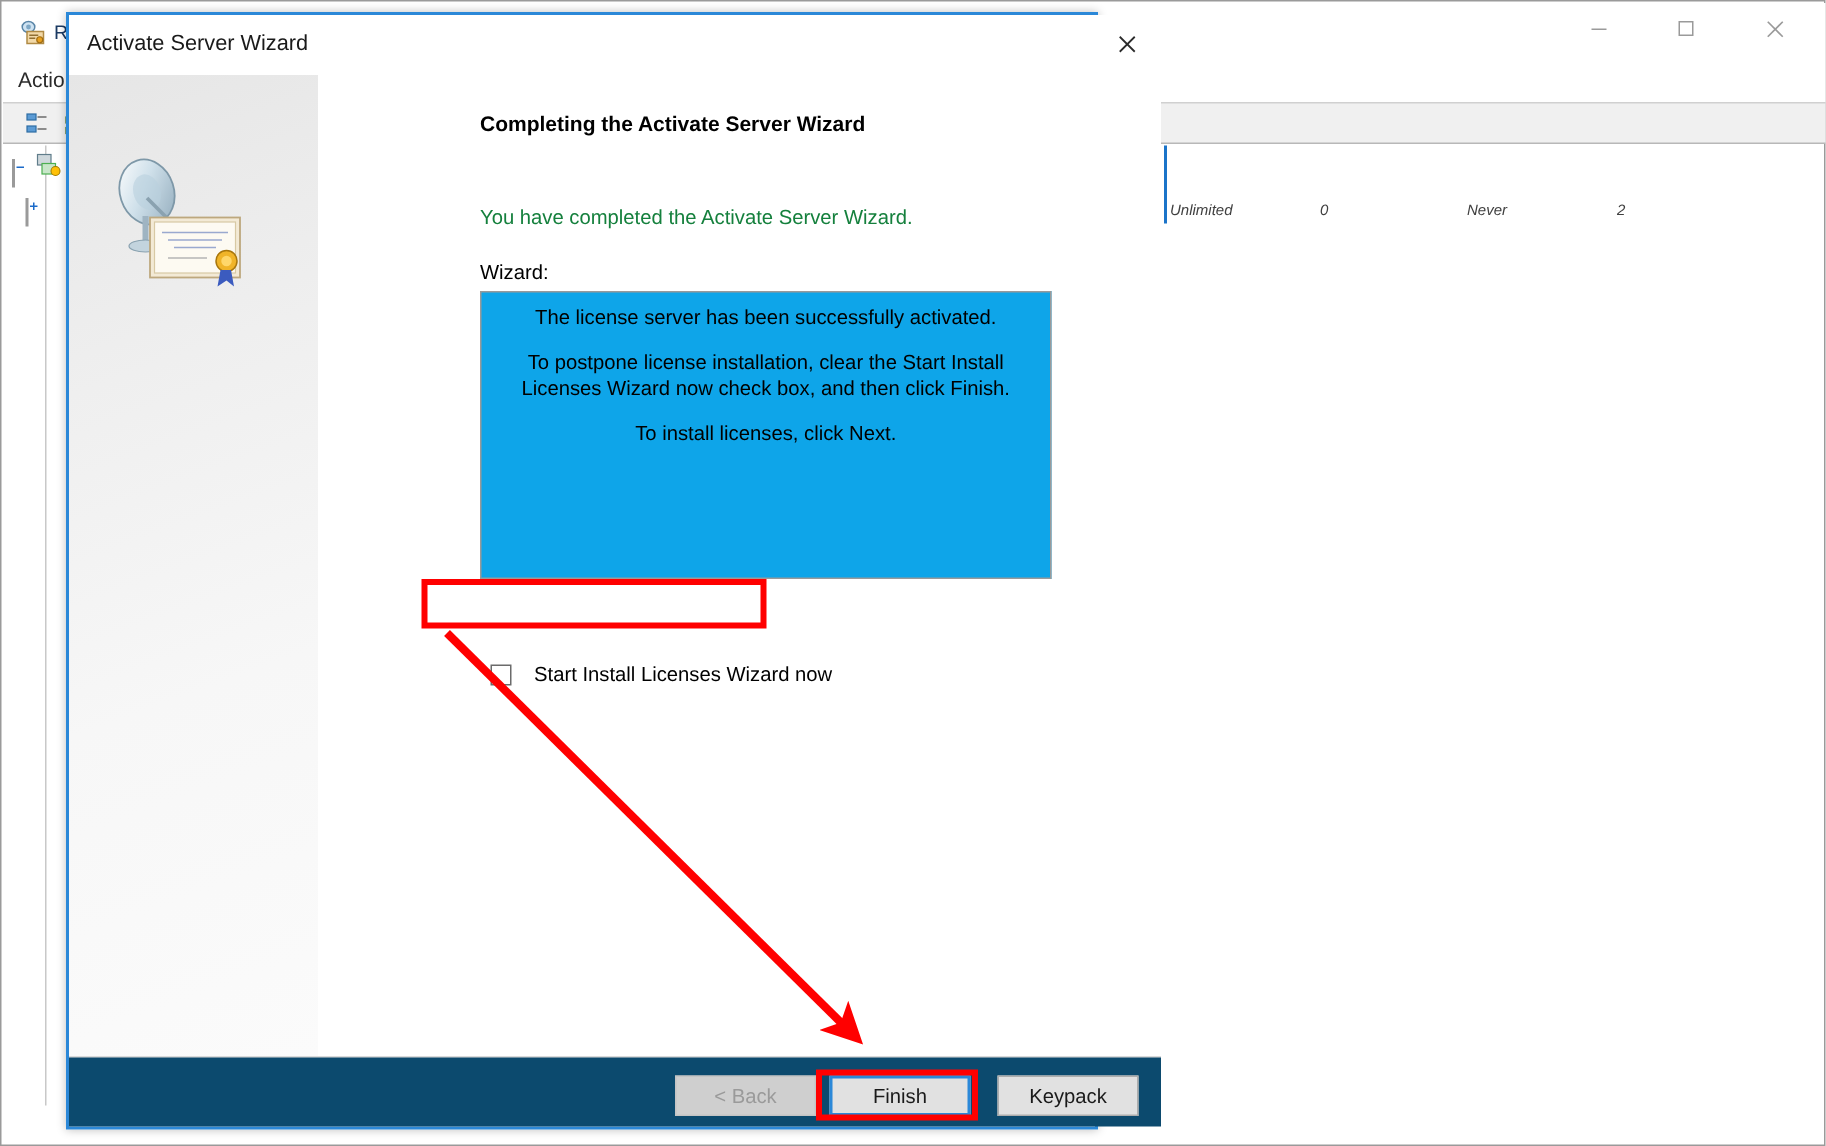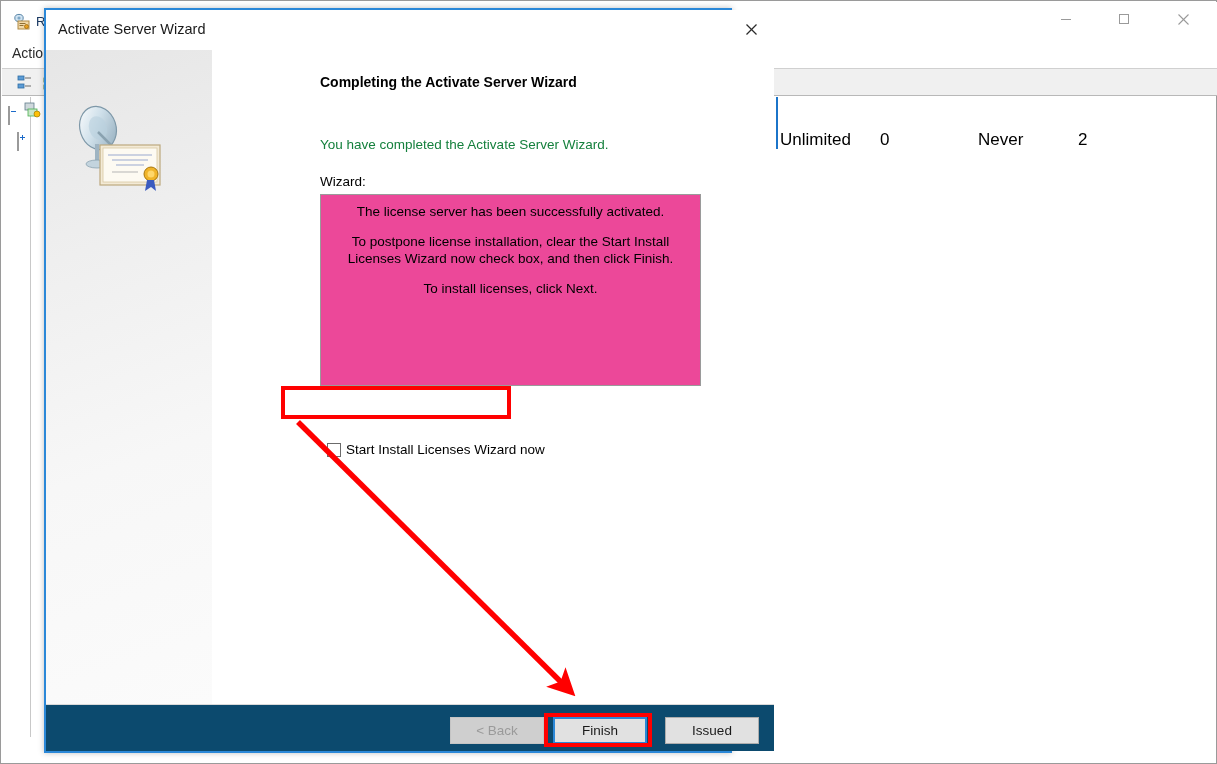--- a/index.html
+++ b/index.html
@@ -133,26 +133,27 @@
     color: #1f1f1f;
     display: flex; align-items: center;
     padding-left: 4px;
     border-right: 1px solid #dcdcdc;
     box-sizing: border-box;
     white-space: nowrap;
   }
   .cell {
     position: absolute;
     height: 22px;
-    font-size: 17px;
-    color: #000000;
+    font-size: 10px;
+    color: #404040;
     display: flex; align-items: center;
     padding-left: 4px;
     box-sizing: border-box;
     white-space: nowrap;
+    font-style: italic;
   }
   #bg-list-selbar {
     position: absolute;
     left: 0; top: 0;
     width: 2px; height: 52px;
     background: #1b74c9;
   }
 
   
   #wizard {
@@ -223,39 +224,39 @@
   #wiz-status-label {
     position: absolute;
     left: 108px; top: 124px;
     font-size: 13.5px;
     color: #000000;
   }
   #wiz-status-box {
     position: absolute;
     left: 108px; top: 144px;
     width: 381px; height: 192px;
-    background: #ec4899;
+    background: #0ea5e9;
     border: 1px solid #9a9a9a;
     box-sizing: border-box;
     padding: 8px 7px;
   }
   .status-line {
     font-size: 13.5px;
     color: #000000;
     line-height: 17px;
     margin-bottom: 13px;
   }
   .status-line:last-child { margin-bottom: 0; }
 
   #wiz-checkbox-row {
     position: absolute;
     left: 115px; top: 392px;
     display: flex;
     align-items: center;
-    gap: 5px;
+    gap: 15px;
   }
   #wiz-checkbox {
     width: 14px; height: 14px;
     border: 1px solid #6b6b6b;
     background: #ffffff;
     box-sizing: border-box;
   }
   #wiz-checkbox-label {
     font-size: 13.5px;
     color: #000000;
@@ -445,21 +446,21 @@
 
     <div id="wiz-checkbox-row">
       <span id="wiz-checkbox"></span>
       <span id="wiz-checkbox-label">Start Install Licenses Wizard now</span>
     </div>
   </div>
 
   <div id="wiz-footer">
     <div class="wiz-btn" id="btn-back">&lt; Back</div>
     <div class="wiz-btn" id="btn-finish">Finish</div>
-    <div class="wiz-btn" id="btn-cancel">Issued</div>
+    <div class="wiz-btn" id="btn-cancel">Keypack</div>
   </div>
 </div>
 
 <div id="hl-checkbox"></div>
 <div id="hl-finish"></div>
 
 <svg id="annot-arrow">
   <defs>
     <marker id="arrowhead" markerWidth="5" markerHeight="5" refX="2.6" refY="2.5" orient="auto">
       <path d="M0,0 L5,2.5 L0,5 L1.2,2.5 Z" fill="#ff0000"></path>

